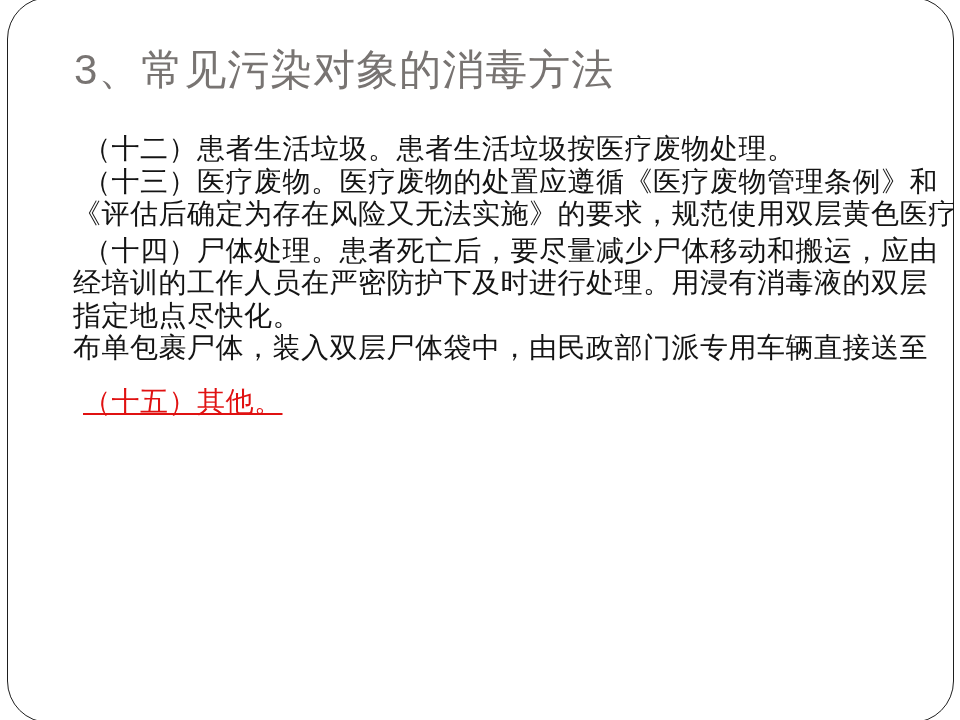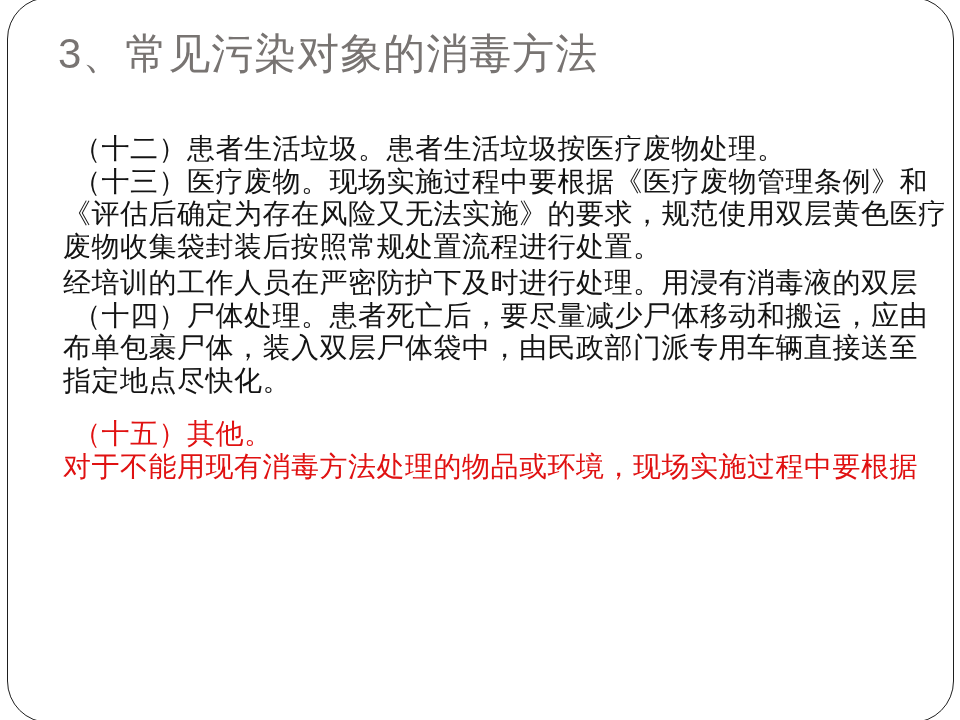--- a/index.html
+++ b/index.html
@@ -22,72 +22,70 @@
     top: -3px;
     bottom: -3px;
     border: 1.6px solid #1e1e1e;
     border-radius: 42px;
     pointer-events: none;
   }
   .title {
     position: absolute;
     left: 58px;
     top: 28px;
-    margin: 0;
+    margin: 16px;
     font-size: 42px;
     line-height: 1.25;
     font-weight: 500;
     color: #787472;
     letter-spacing: 1px;
     white-space: nowrap;
   }
   .body-block {
     position: absolute;
-    left: 63px;
+    left: 73px;
     top: 133px;
     width: 845px;
   }
   .para {
     margin: 0;
     padding: 0;
   }
   .para .line {
     font-size: 28px;
     line-height: 32.5px;
     font-weight: 500;
     white-space: nowrap;
     letter-spacing: 0.5px;
   }
   .para.black .line { color: #141414; }
-  .para.red .line   { color: #e01111; }
+  .para.red .line   { color: #e01111; text-decoration: underline; }
   .para .line.indent { padding-left: 10px; }
   .para.gap-small { margin-top: 4px; }
   .para.gap-large { margin-top: 21px; }
 </style>
 </head>
 <body>
 
 <div class="stage">
   <div class="slide-border"></div>
   <h1 class="title">3、常见污染对象的消毒方法</h1>
   <div class="body-block">
       <div class="para black">
         <div class="line indent">（十二）患者生活垃圾。患者生活垃圾按医疗废物处理。</div>
       </div>
       <div class="para black">
-        <div class="line indent">（十三）医疗废物。现场实施过程中要根据《医疗废物管理条例》和</div>
+        <div class="line indent">（十三）医疗废物。医疗废物的处置应遵循《医疗废物管理条例》和</div>
         <div class="line">《评估后确定为存在风险又无法实施》的要求，规范使用双层黄色医疗</div>
-        <div class="line">废物收集袋封装后按照常规处置流程进行处置。</div>
       </div>
       <div class="para black gap-small">
+        <div class="line indent">（十四）尸体处理。患者死亡后，要尽量减少尸体移动和搬运，应由</div>
         <div class="line">经培训的工作人员在严密防护下及时进行处理。用浸有消毒液的双层</div>
-        <div class="line indent">（十四）尸体处理。患者死亡后，要尽量减少尸体移动和搬运，应由</div>
+        <div class="line">指定地点尽快化。</div>
         <div class="line">布单包裹尸体，装入双层尸体袋中，由民政部门派专用车辆直接送至</div>
-        <div class="line">指定地点尽快化。</div>
       </div>
       <div class="para red gap-large">
         <div class="line indent">（十五）其他。</div>
       </div>
       <div class="para red">
-        <div class="line">对于不能用现有消毒方法处理的物品或环境，现场实施过程中要根据</div>
       </div>
     </div>
 </div>
 
 </body></html>

